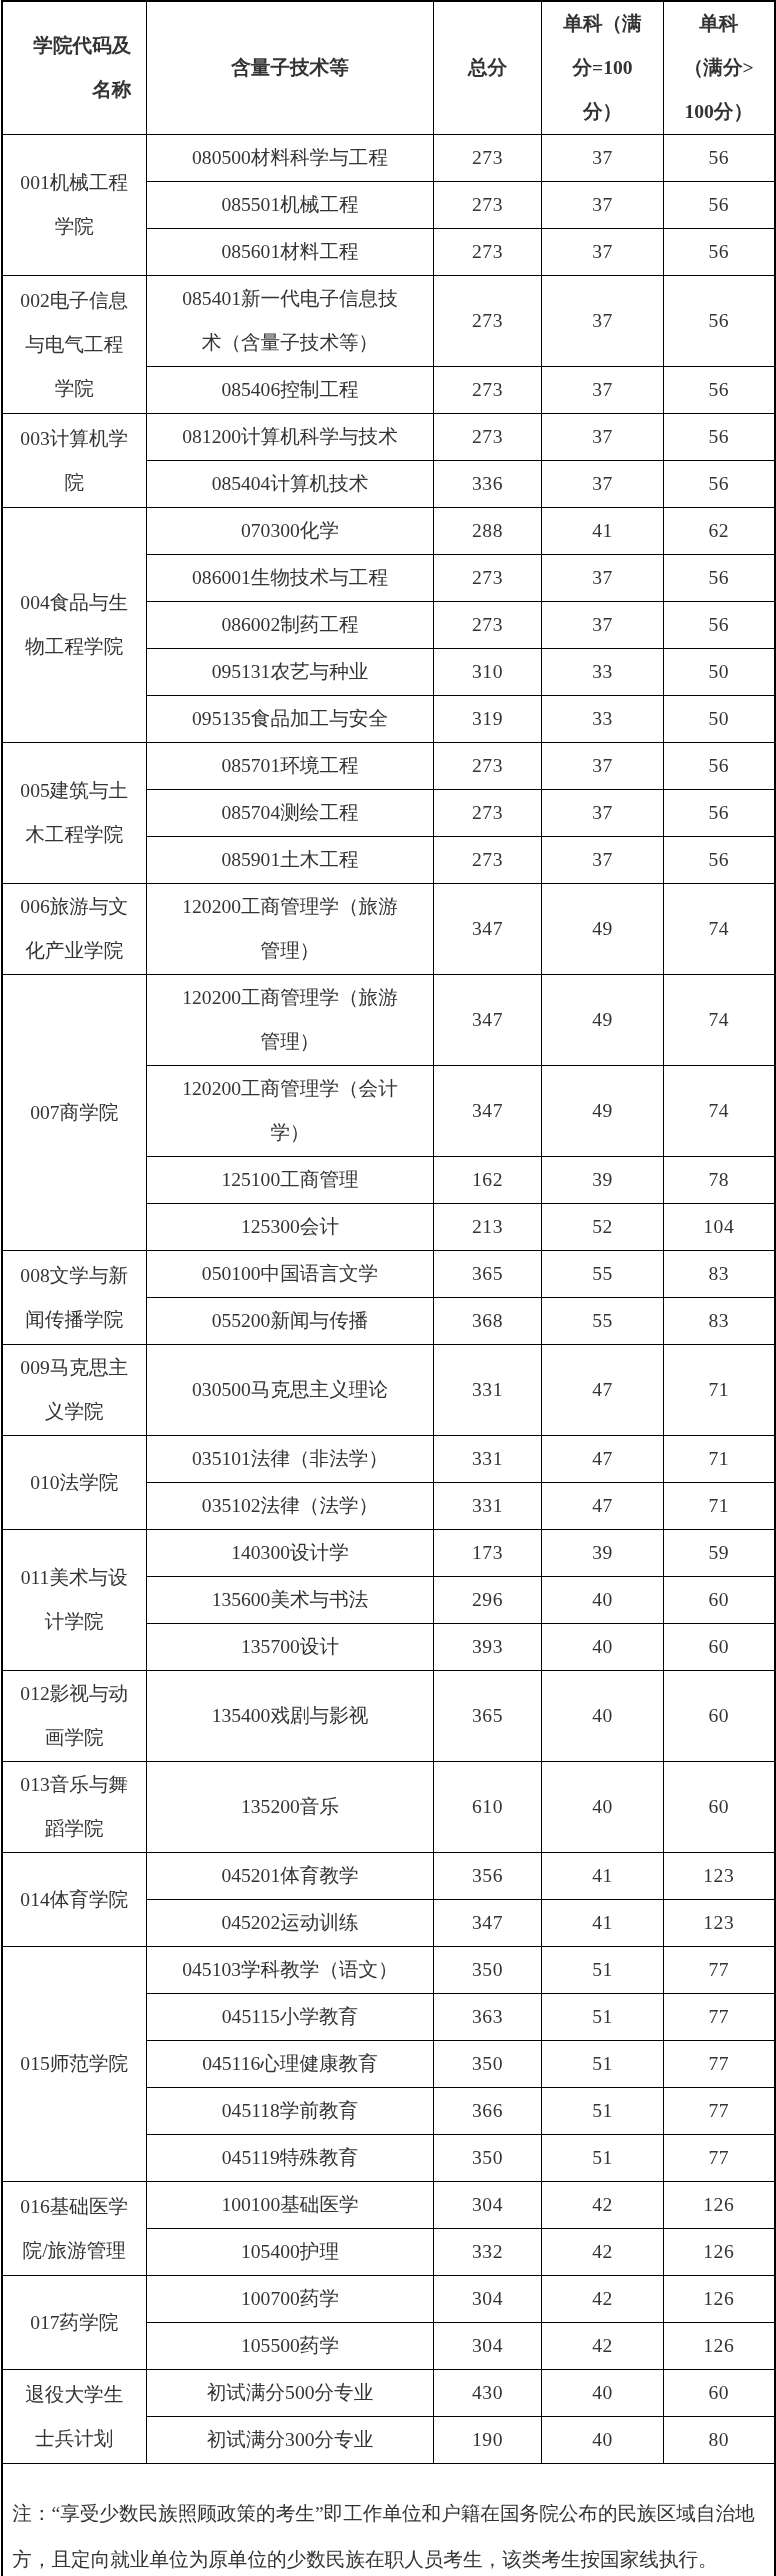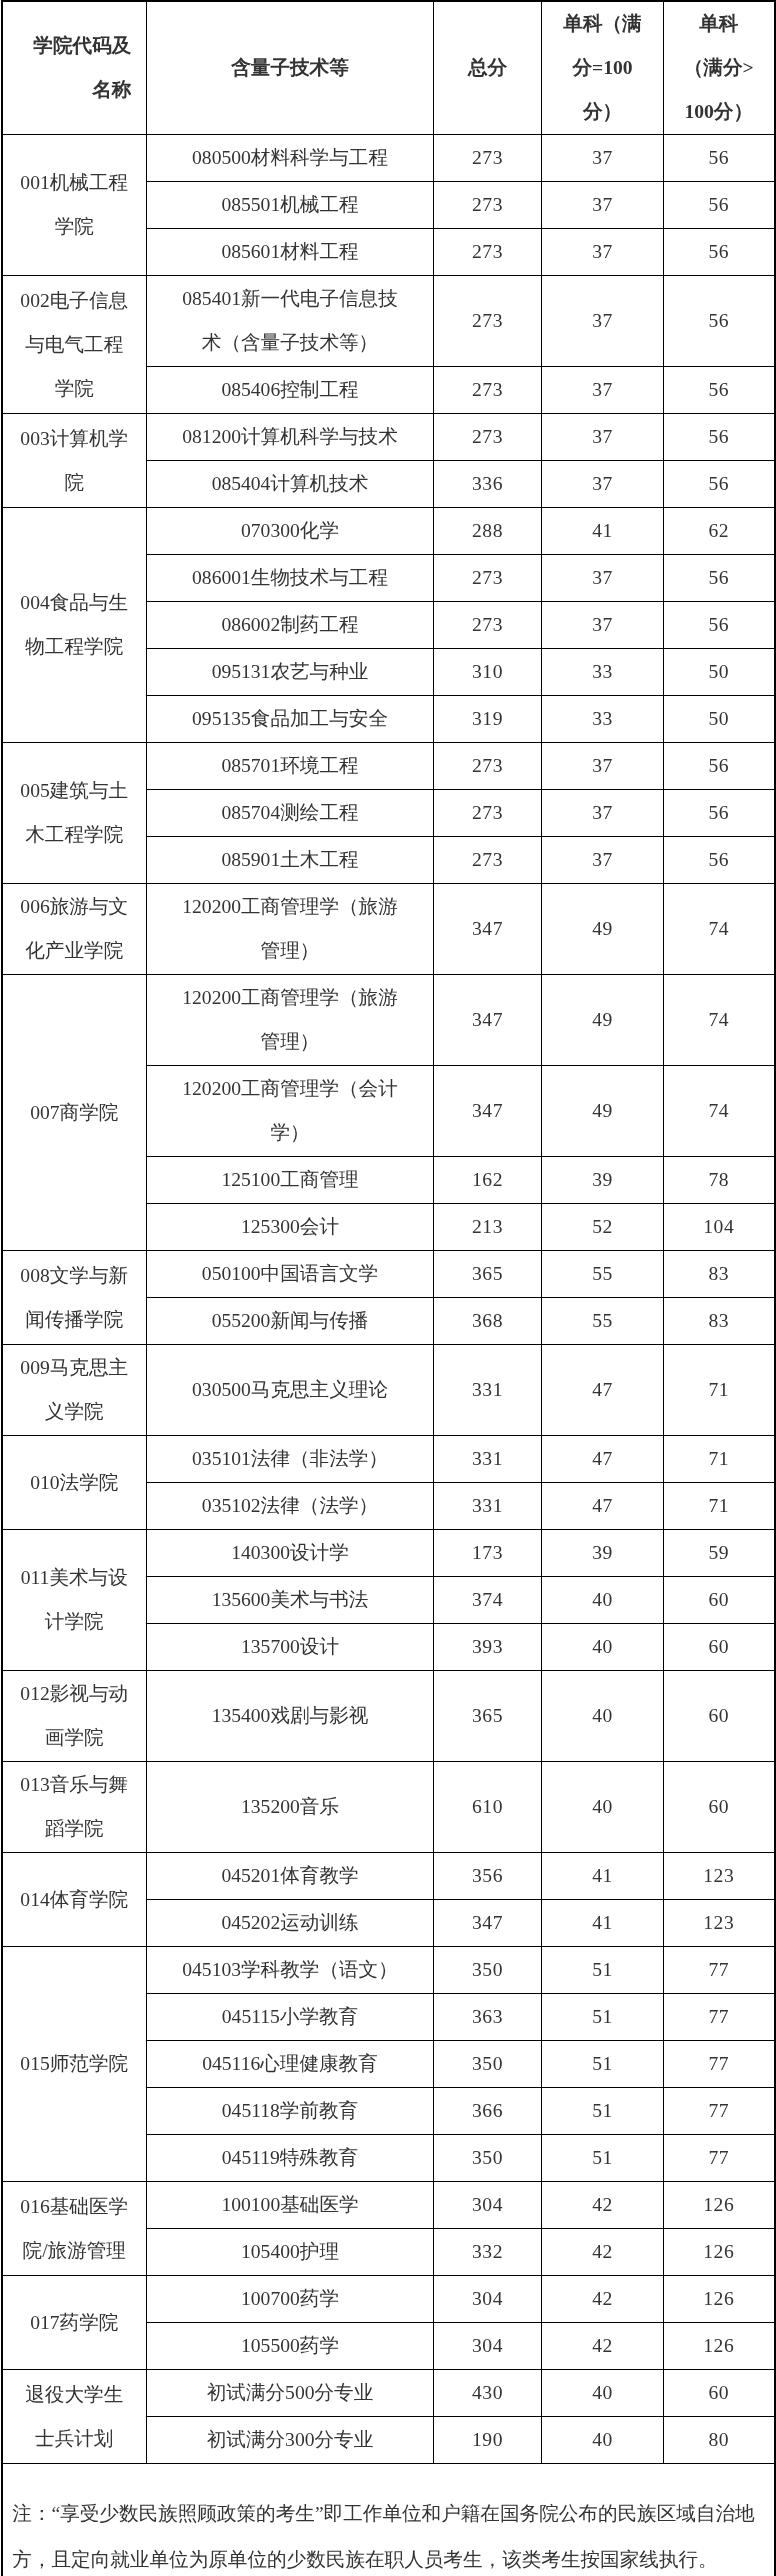--- a/index.html
+++ b/index.html
@@ -235,21 +235,21 @@
       </tr>
       <tr class="data-row">
         <td class="college" rowspan="3">011美术与设计学院</td>
         <td class="program">140300设计学</td>
         <td class="num">173</td>
         <td class="num">39</td>
         <td class="num">59</td>
       </tr>
       <tr class="data-row">
         <td class="program">135600美术与书法</td>
-        <td class="num">374</td>
+        <td class="num">296</td>
         <td class="num">40</td>
         <td class="num">60</td>
       </tr>
       <tr class="data-row">
         <td class="program">135700设计</td>
         <td class="num">393</td>
         <td class="num">40</td>
         <td class="num">60</td>
       </tr>
       <tr class="data-row">

